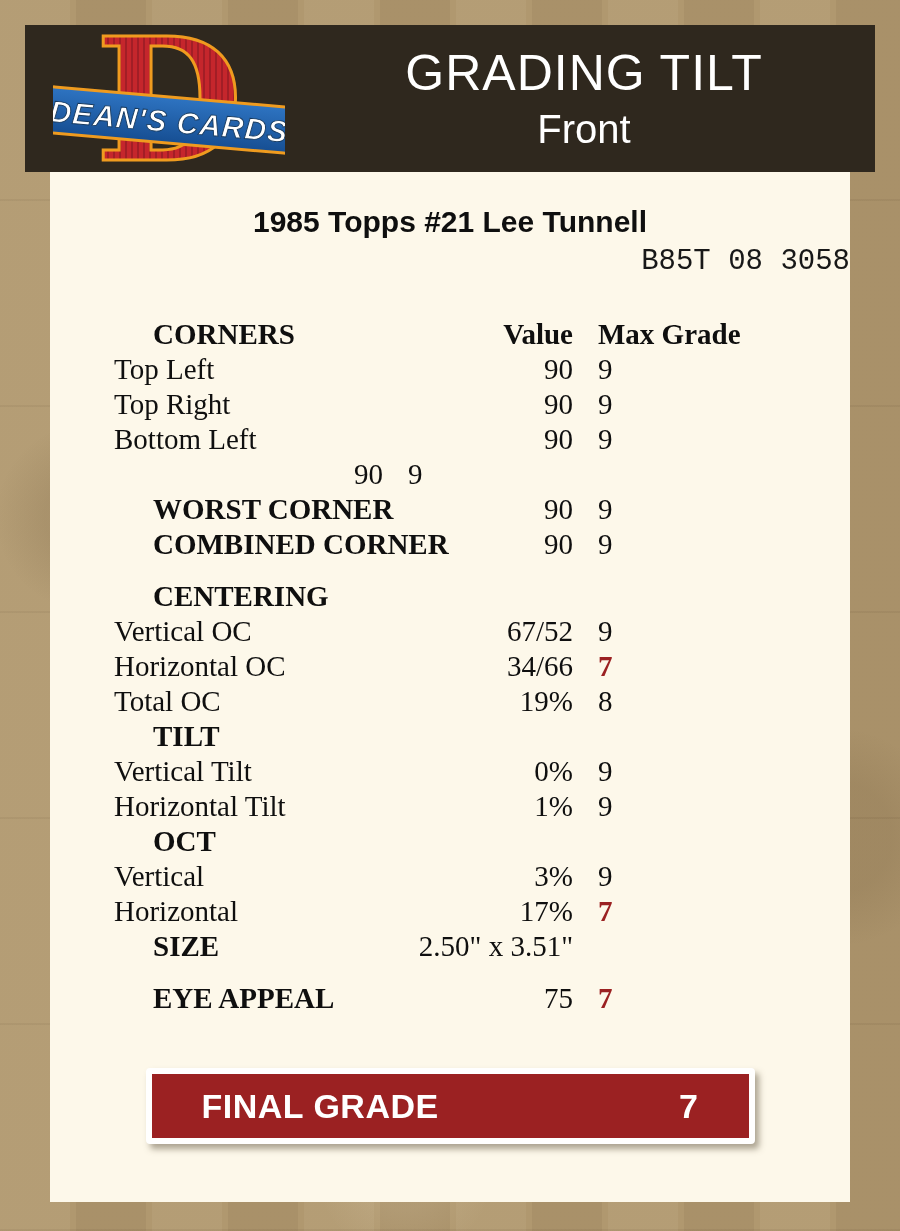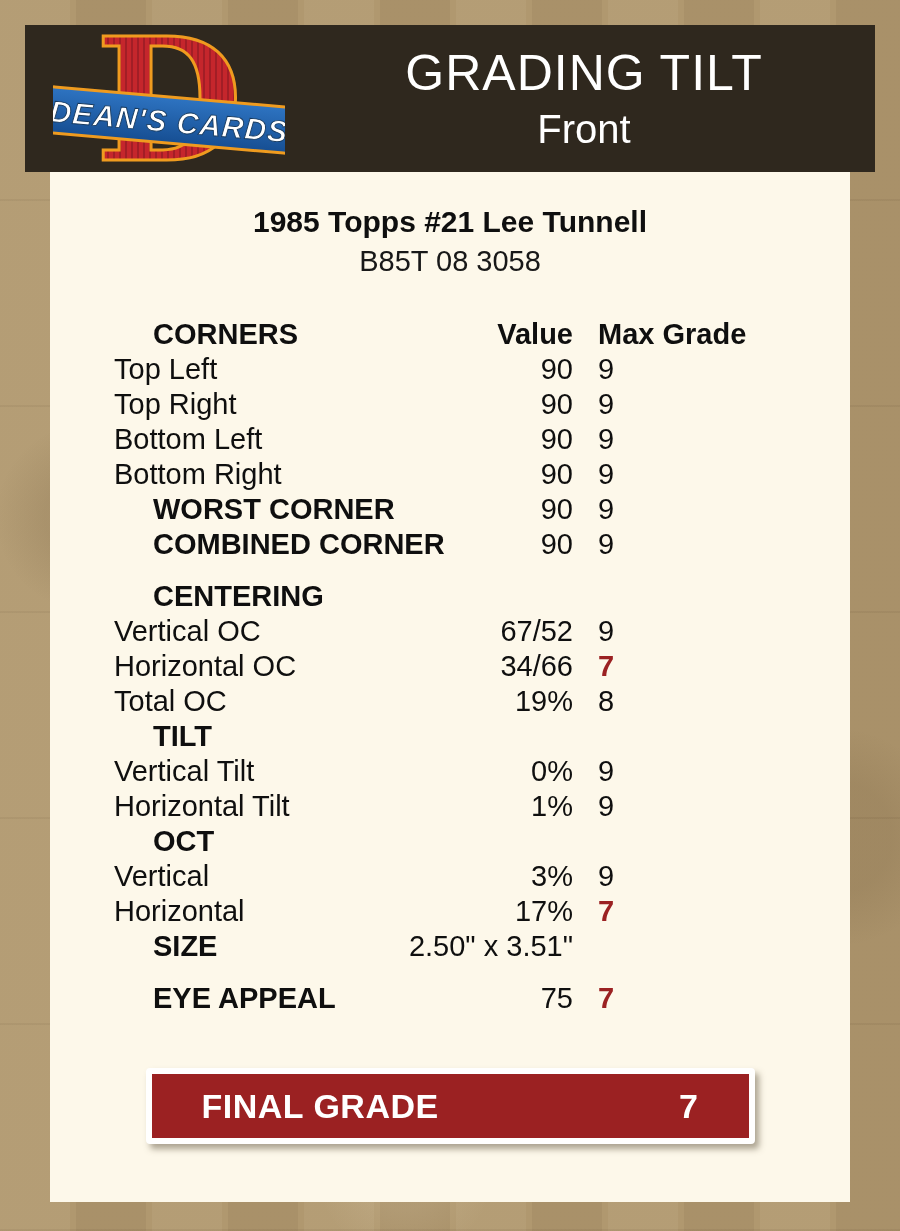--- a/index.html
+++ b/index.html
@@ -64,27 +64,28 @@
     padding-top: 32px;
   }
   .card-name {
     text-align: center;
     font-weight: bold;
     font-size: 30px;
     color: #0f0f0f;
     line-height: 36px;
   }
   .card-serial {
-    text-align: center;
+    text-align: right;
     font-size: 29px;
     color: #181818;
     line-height: 35px;
     margin-top: 4px;
-  }
-  .gtable { margin-top: 38px; }
+    font-family: Liberation Mono, monospace;
+  }
+  .gtable { margin-top: 38px; font-family: Liberation Serif, serif; }
   .trow {
     display: grid;
     grid-template-columns: 333px 190px 277px;
     height: 35px;
     line-height: 35px;
     font-size: 29px;
     color: #0f0f0f;
     white-space: nowrap;
   }
   .trow.gap { margin-top: 17px; }
@@ -173,21 +174,20 @@
     <div class="cell-grade">9</div>
   </div>
 
   <div class="trow indent">
     <div class="cell-label">Bottom Left</div>
     <div class="cell-value">90</div>
     <div class="cell-grade">9</div>
   </div>
 
   <div class="trow indent">
-    <div class="cell-label">Bottom Right</div>
     <div class="cell-value">90</div>
     <div class="cell-grade">9</div>
   </div>
 
   <div class="trow bold">
     <div class="cell-label">WORST CORNER</div>
     <div class="cell-value">90</div>
     <div class="cell-grade">9</div>
   </div>
 

